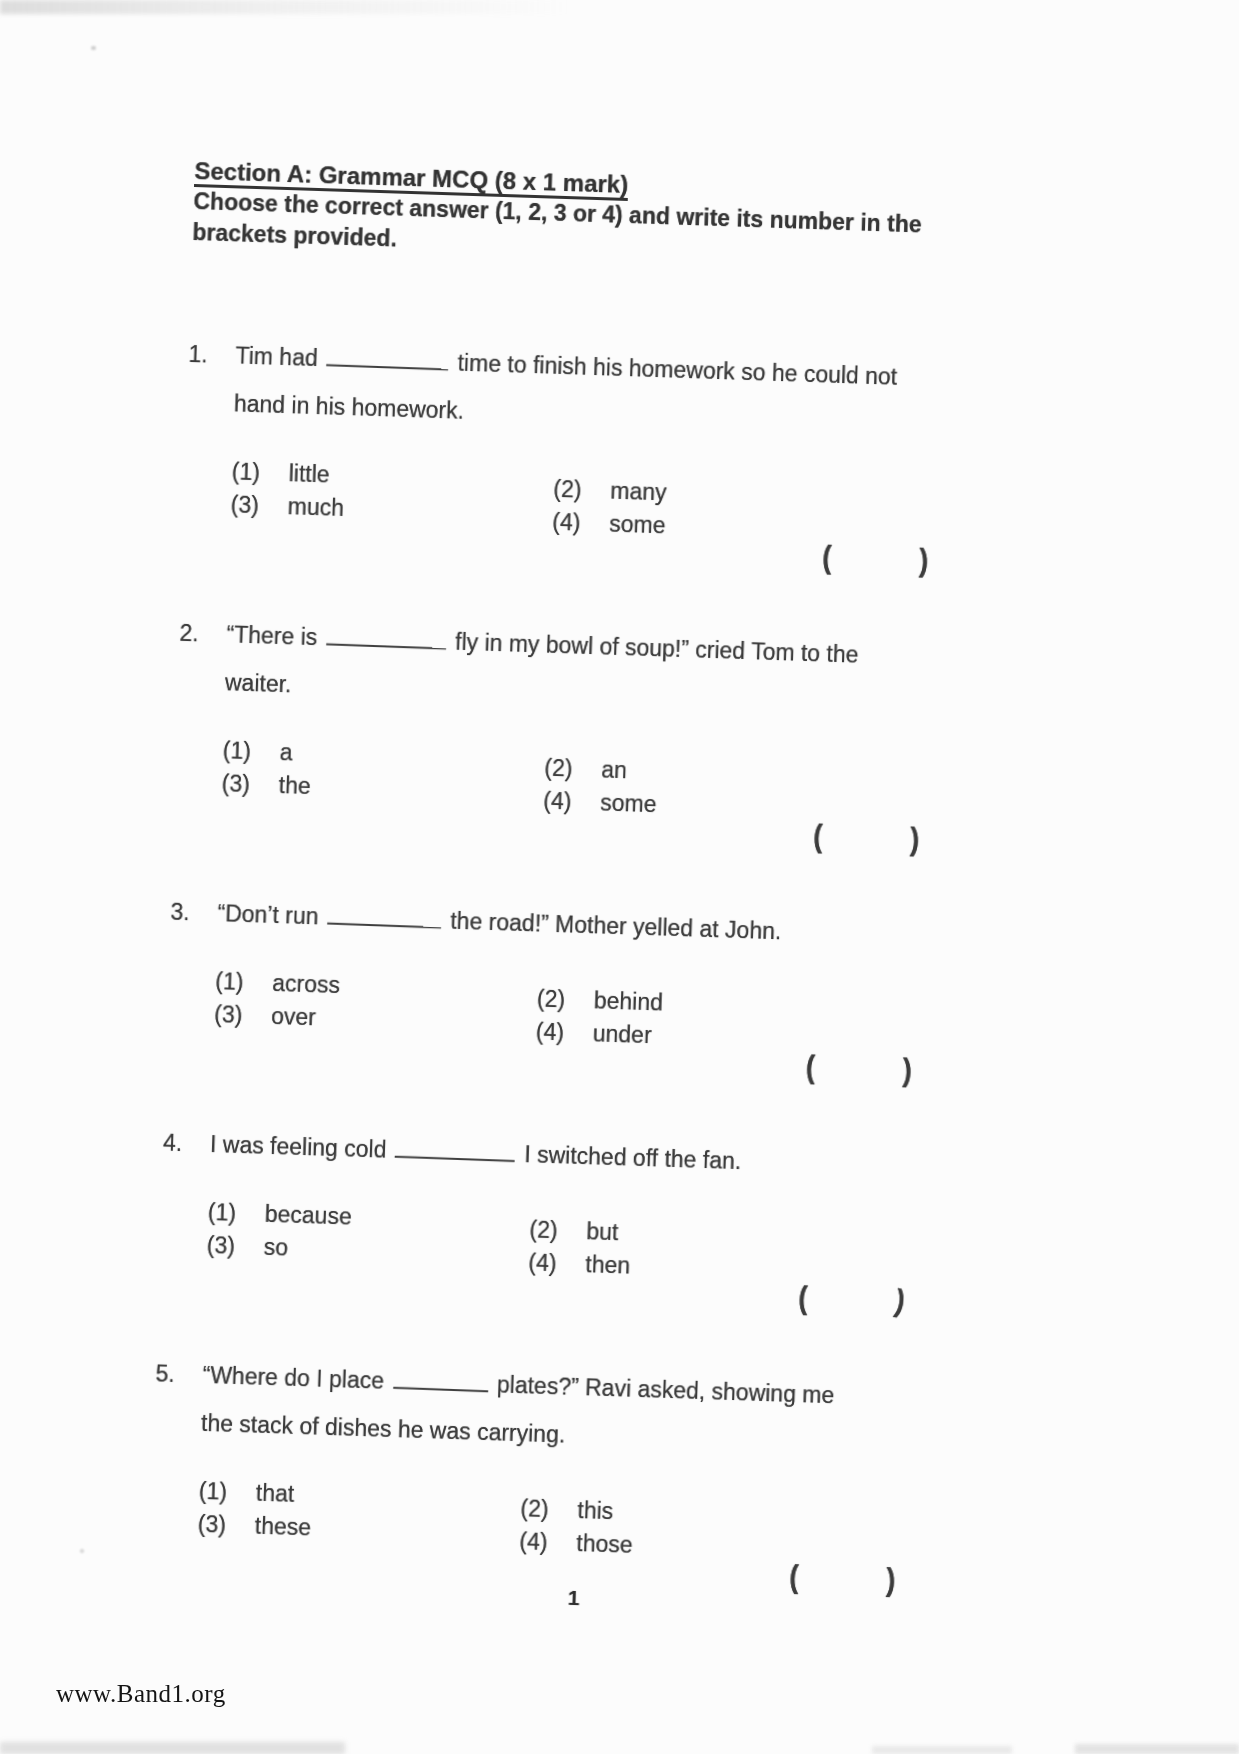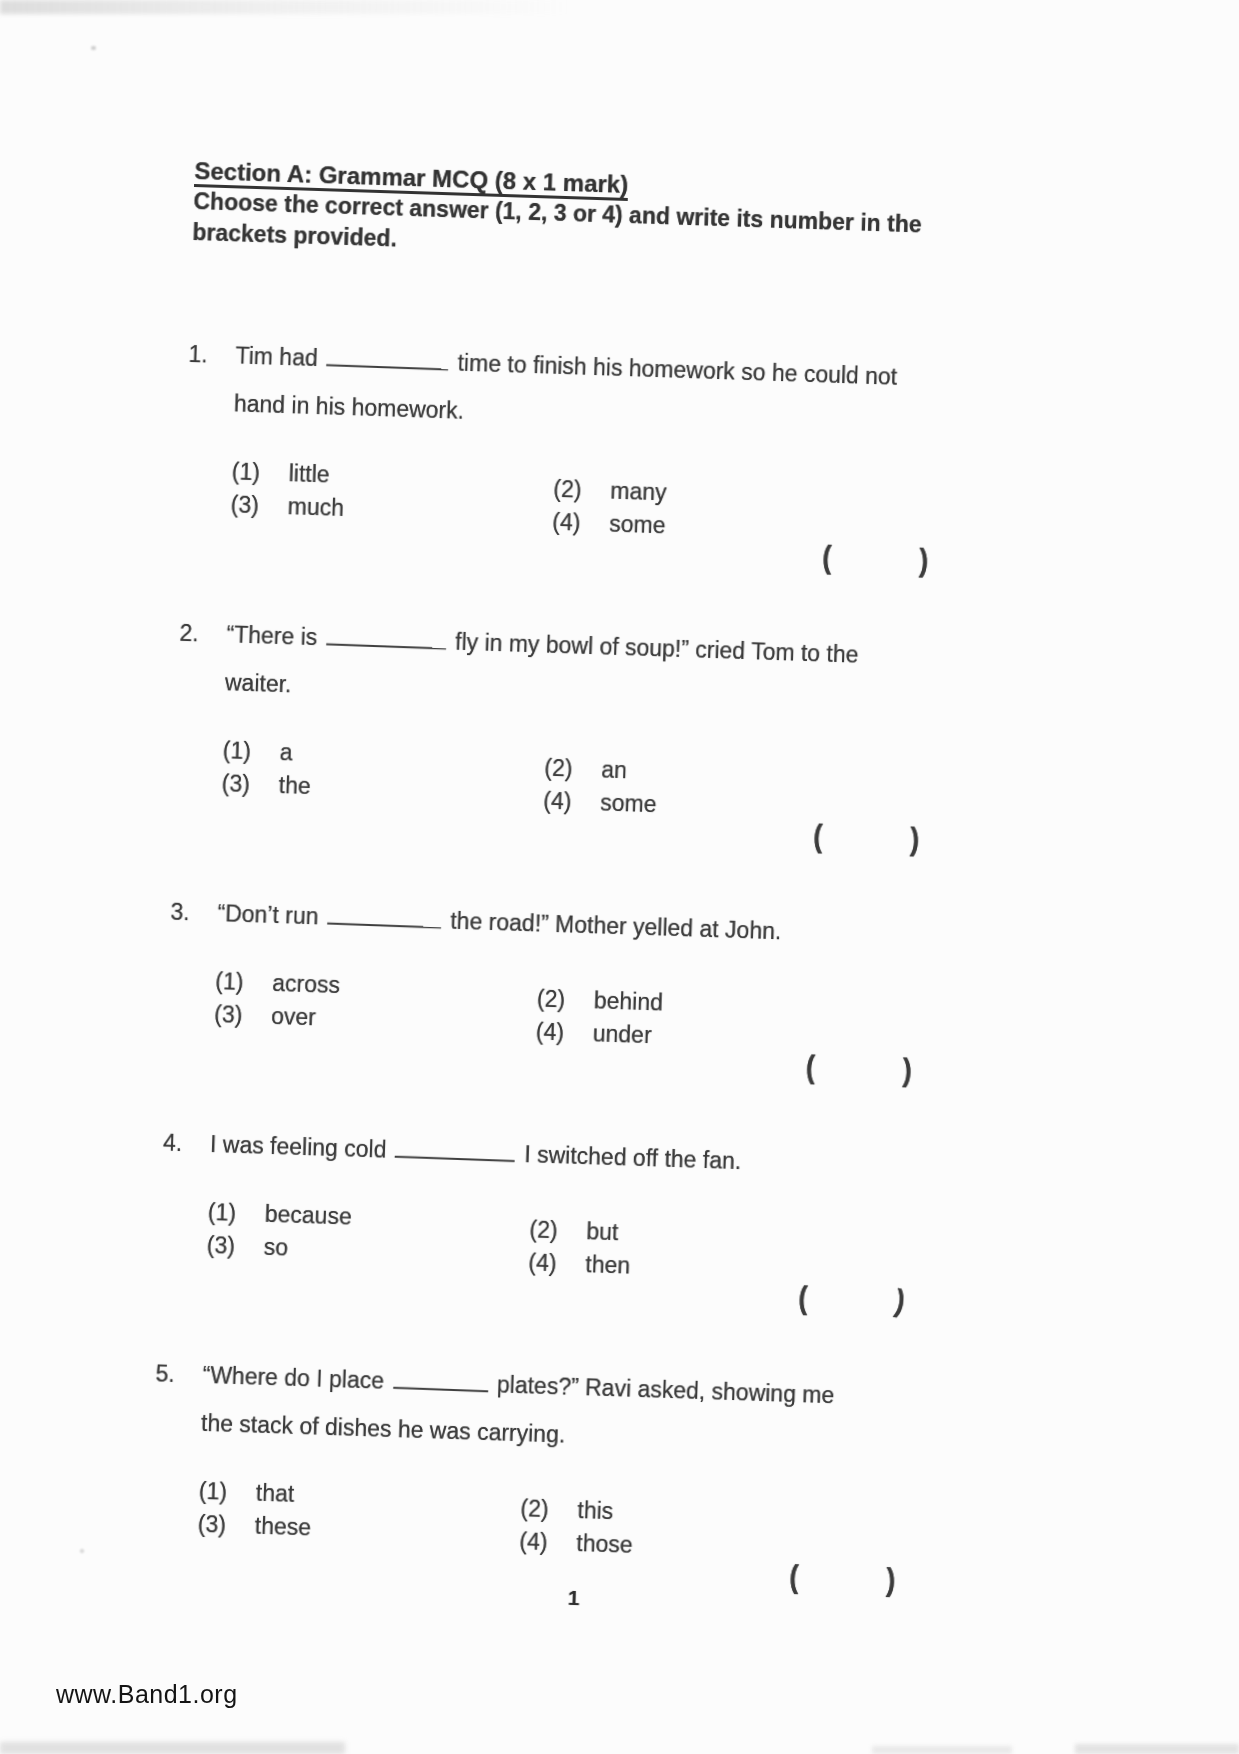--- a/index.html
+++ b/index.html
@@ -50,21 +50,21 @@
   .brackets {
     position: absolute; left: 593px; bottom: -26px; width: 106px;
     display: flex; justify-content: space-between;
     font-size: 28px; font-weight: bold; color:#3c3c3c;
   }
   .bracket-open, .bracket-close { display:inline-block; transform: scaleY(1.12); }
   .q4 .bracket-close { transform: scaleY(1.12) rotate(9deg); }
   .pagenum { margin-top: 26px; text-align: center; font-size: 21px; font-weight: bold; transform: translateX(25px); color:#2e2e2e; }
   .watermark {
     position: absolute; left: 56px; top: 1680px;
-    font-family: Liberation Sans, sans-serif;
+    font-family: Liberation Serif, serif;
     font-size: 25px; color: #141414; letter-spacing: 0.5px;
   }
   
   .artifact { position: absolute; pointer-events: none; }
   .smudge-top    { left:0; top:0; width:570px; height:14px; background:linear-gradient(90deg, rgba(170,170,170,.38), rgba(195,195,195,.22) 45%, rgba(255,255,255,0)); filter:blur(2px); }
   .dot-a { left:91px; top:46px; width:5px; height:4px; background:rgba(140,140,140,.45); border-radius:50%; filter:blur(1px); }
   .dot-b { left:80px; top:1549px; width:4px; height:4px; background:rgba(150,150,150,.4); border-radius:50%; filter:blur(1px); }
   .smudge-bl { left:0; top:1742px; width:345px; height:12px; background:rgba(165,165,165,.32); filter:blur(2.5px); }
   .smudge-bm { left:872px; top:1746px; width:140px; height:8px; background:rgba(180,180,180,.25); filter:blur(2px); }
   .smudge-br { left:1075px; top:1744px; width:164px; height:10px; background:rgba(170,170,170,.3); filter:blur(2px); }

